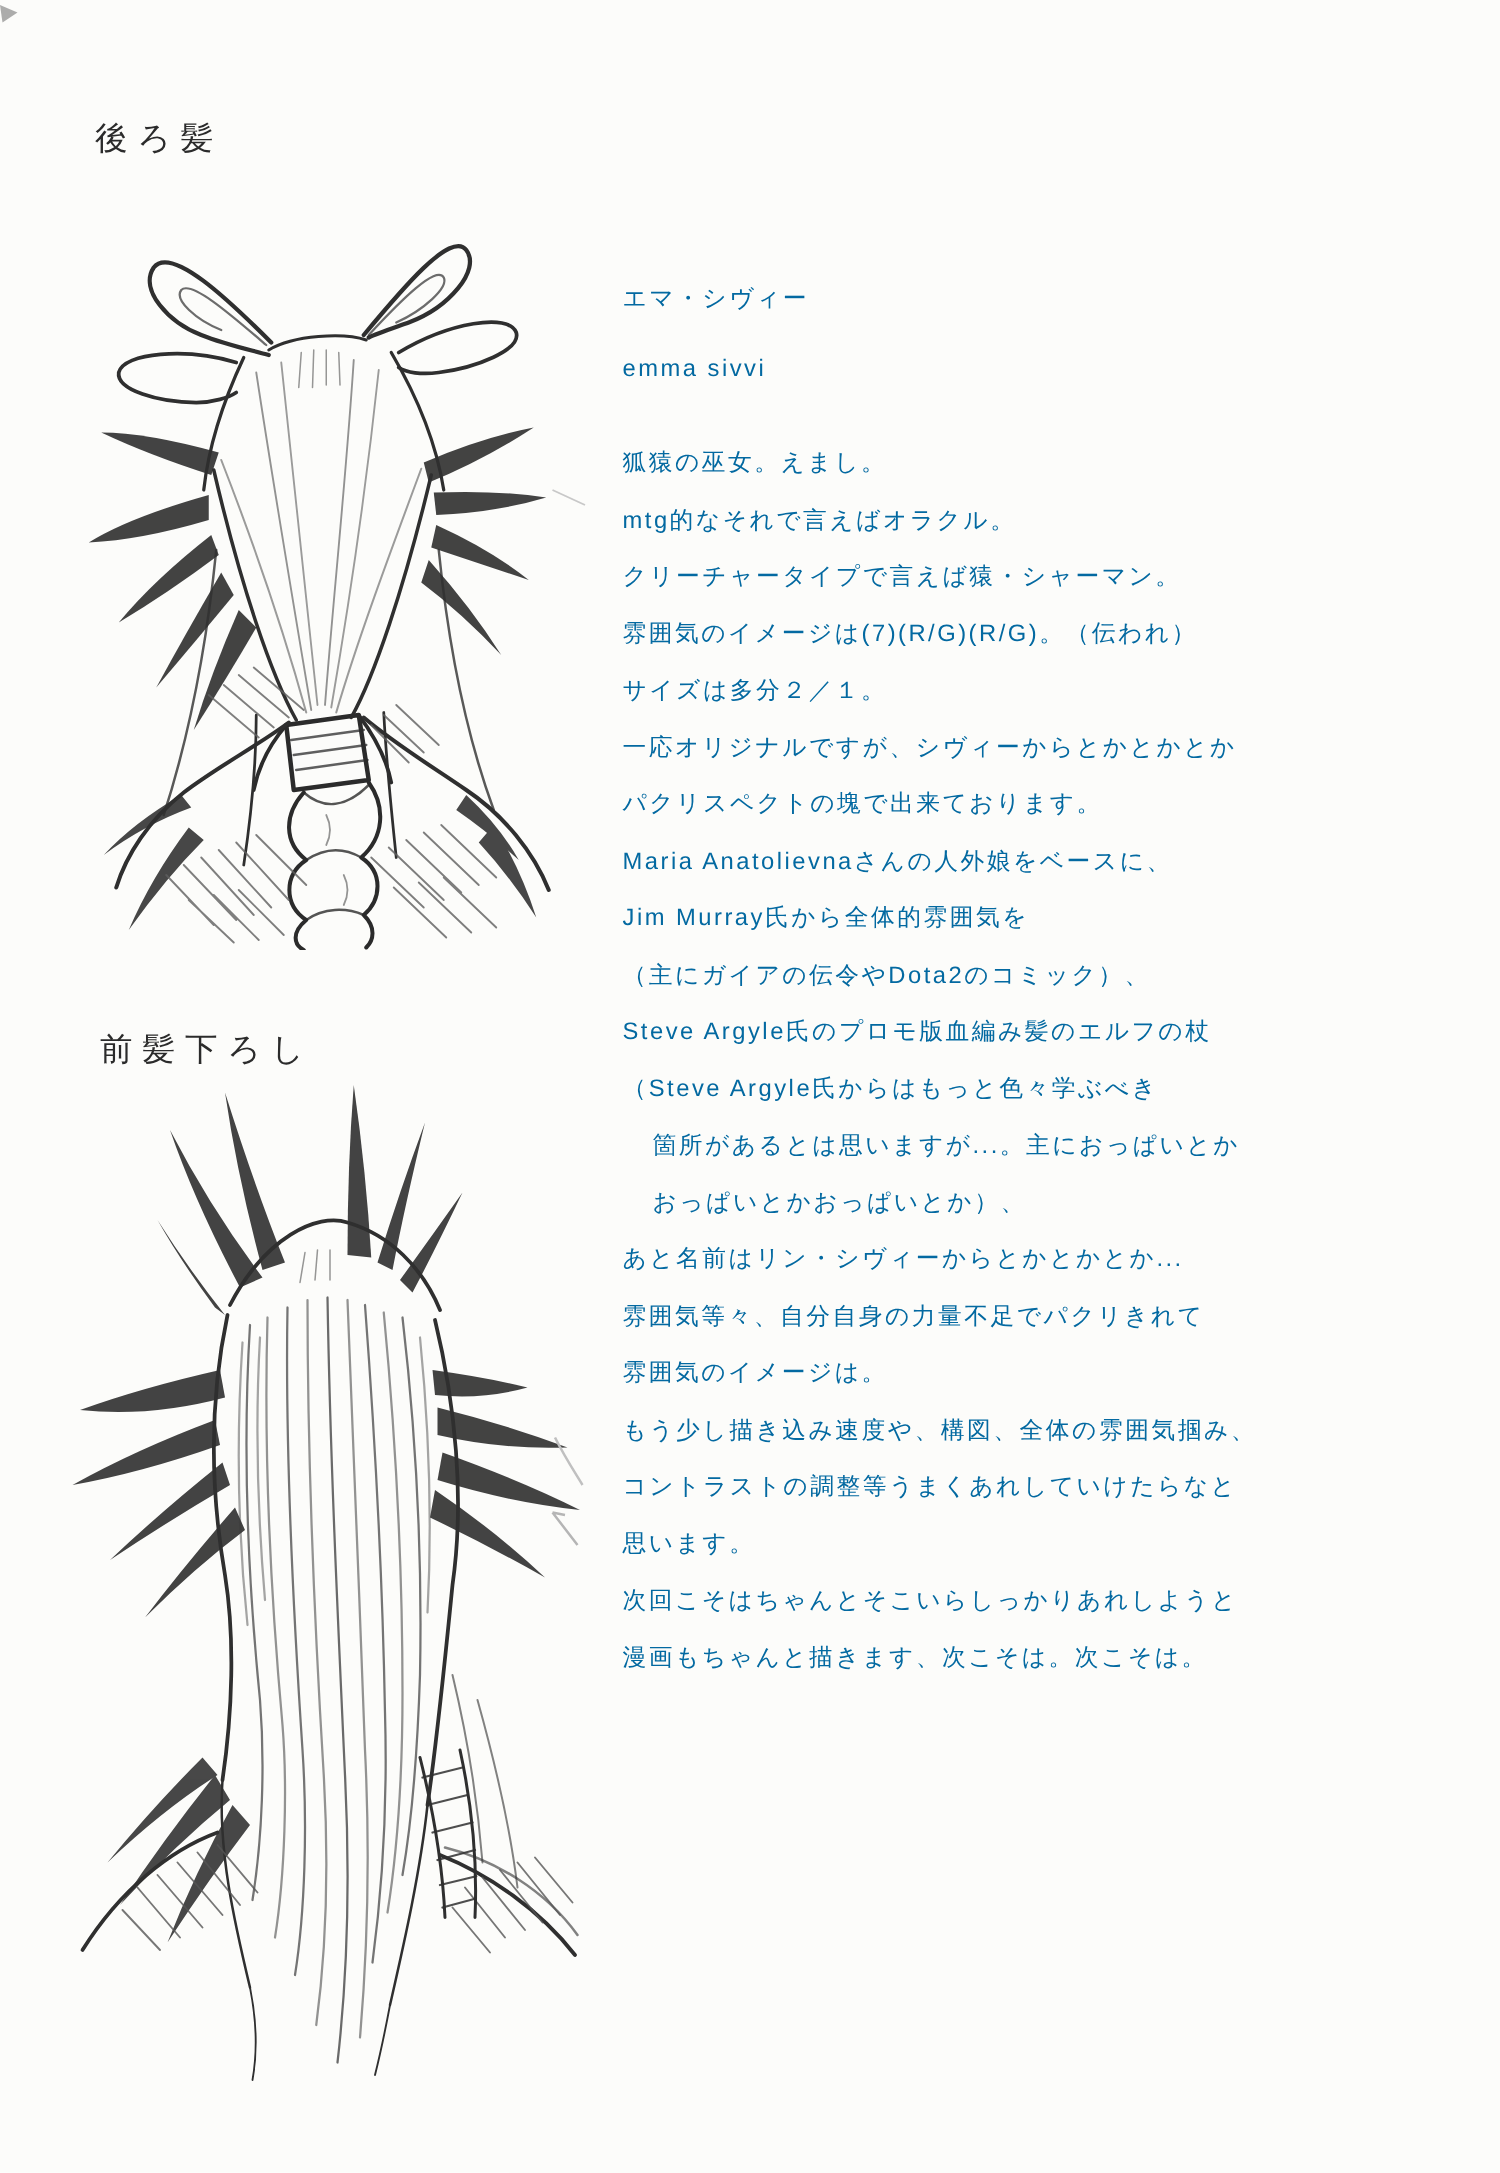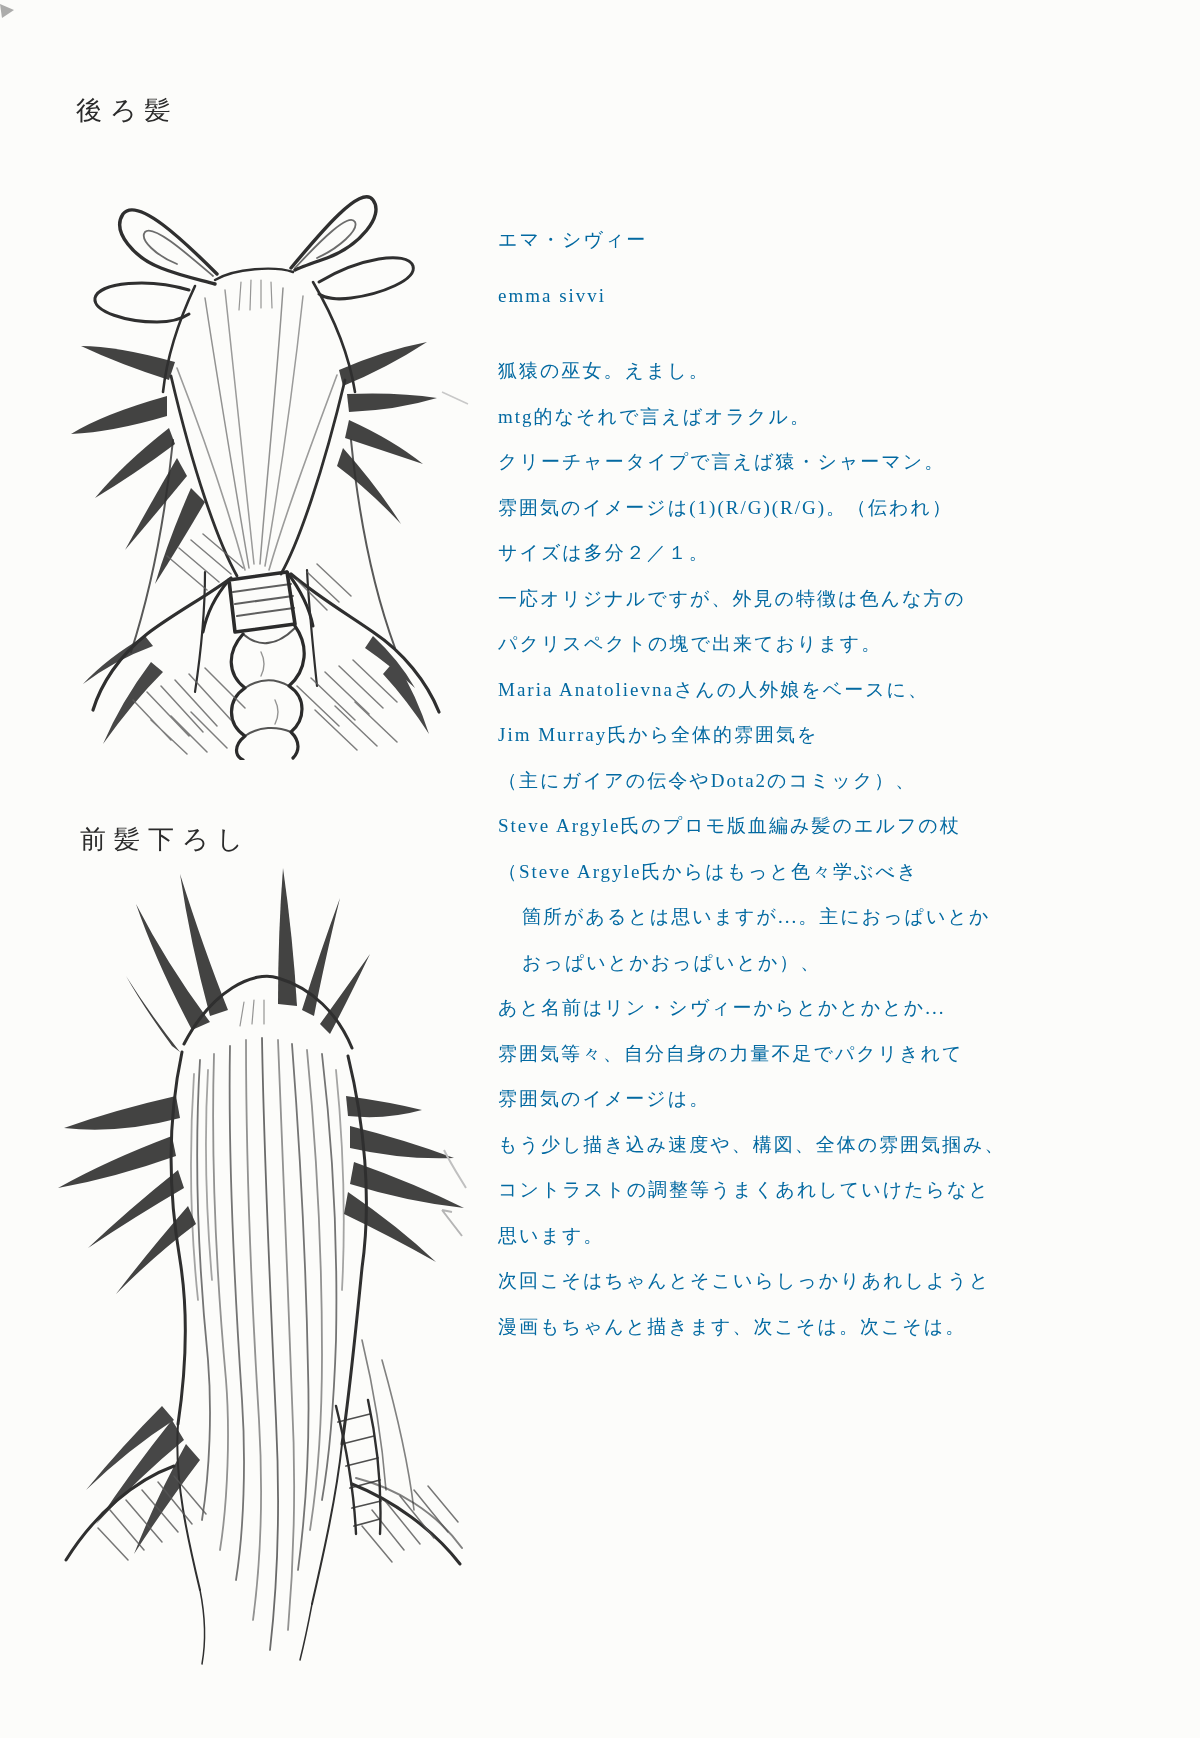--- a/index.html
+++ b/index.html
@@ -1,21 +1,21 @@
 <!DOCTYPE html>
 <html><head>
 <meta charset="utf-8">
 <style>
   html,body{margin:0;padding:0;}
   .page{
     position:relative;
     width:1200px;height:1738px;
     background:#fcfcfa;
     overflow:hidden;
-    font-family:Liberation Serif, serif;
+    font-family:Liberation Sans, sans-serif;
     color:#1f1f1f;
   }
   .sketch-label{
     position:absolute;
     font-size:26px;
     letter-spacing:8px;
     color:#2b2b2b;
     white-space:nowrap;
   }
   .label-back{left:76px;top:93px;}
@@ -190,23 +190,23 @@
 
   <div class="text-column">
     <div class="name-block">
       <div class="text-line">エマ・シヴィー</div>
       <div class="text-line">emma sivvi</div>
     </div>
     <div class="body-block" id="body-lines">
         <div class="text-line">狐猿の巫女。えまし。</div>
         <div class="text-line">mtg的なそれで言えばオラクル。</div>
         <div class="text-line">クリーチャータイプで言えば猿・シャーマン。</div>
-        <div class="text-line">雰囲気のイメージは(1)(R/G)(R/G)。（伝われ）</div>
+        <div class="text-line">雰囲気のイメージは(7)(R/G)(R/G)。（伝われ）</div>
         <div class="text-line">サイズは多分２／１。</div>
-        <div class="text-line">一応オリジナルですが、外見の特徴は色んな方の</div>
+        <div class="text-line">一応オリジナルですが、シヴィーからとかとかとか</div>
         <div class="text-line">パクリスペクトの塊で出来ております。</div>
         <div class="text-line">Maria Anatolievnaさんの人外娘をベースに、</div>
         <div class="text-line">Jim Murray氏から全体的雰囲気を</div>
         <div class="text-line">（主にガイアの伝令やDota2のコミック）、</div>
         <div class="text-line">Steve Argyle氏のプロモ版血編み髪のエルフの杖</div>
         <div class="text-line">（Steve Argyle氏からはもっと色々学ぶべき</div>
         <div class="text-line indented">箇所があるとは思いますが...。主におっぱいとか</div>
         <div class="text-line indented">おっぱいとかおっぱいとか）、</div>
         <div class="text-line">あと名前はリン・シヴィーからとかとかとか...</div>
         <div class="text-line">雰囲気等々、自分自身の力量不足でパクリきれて</div>

